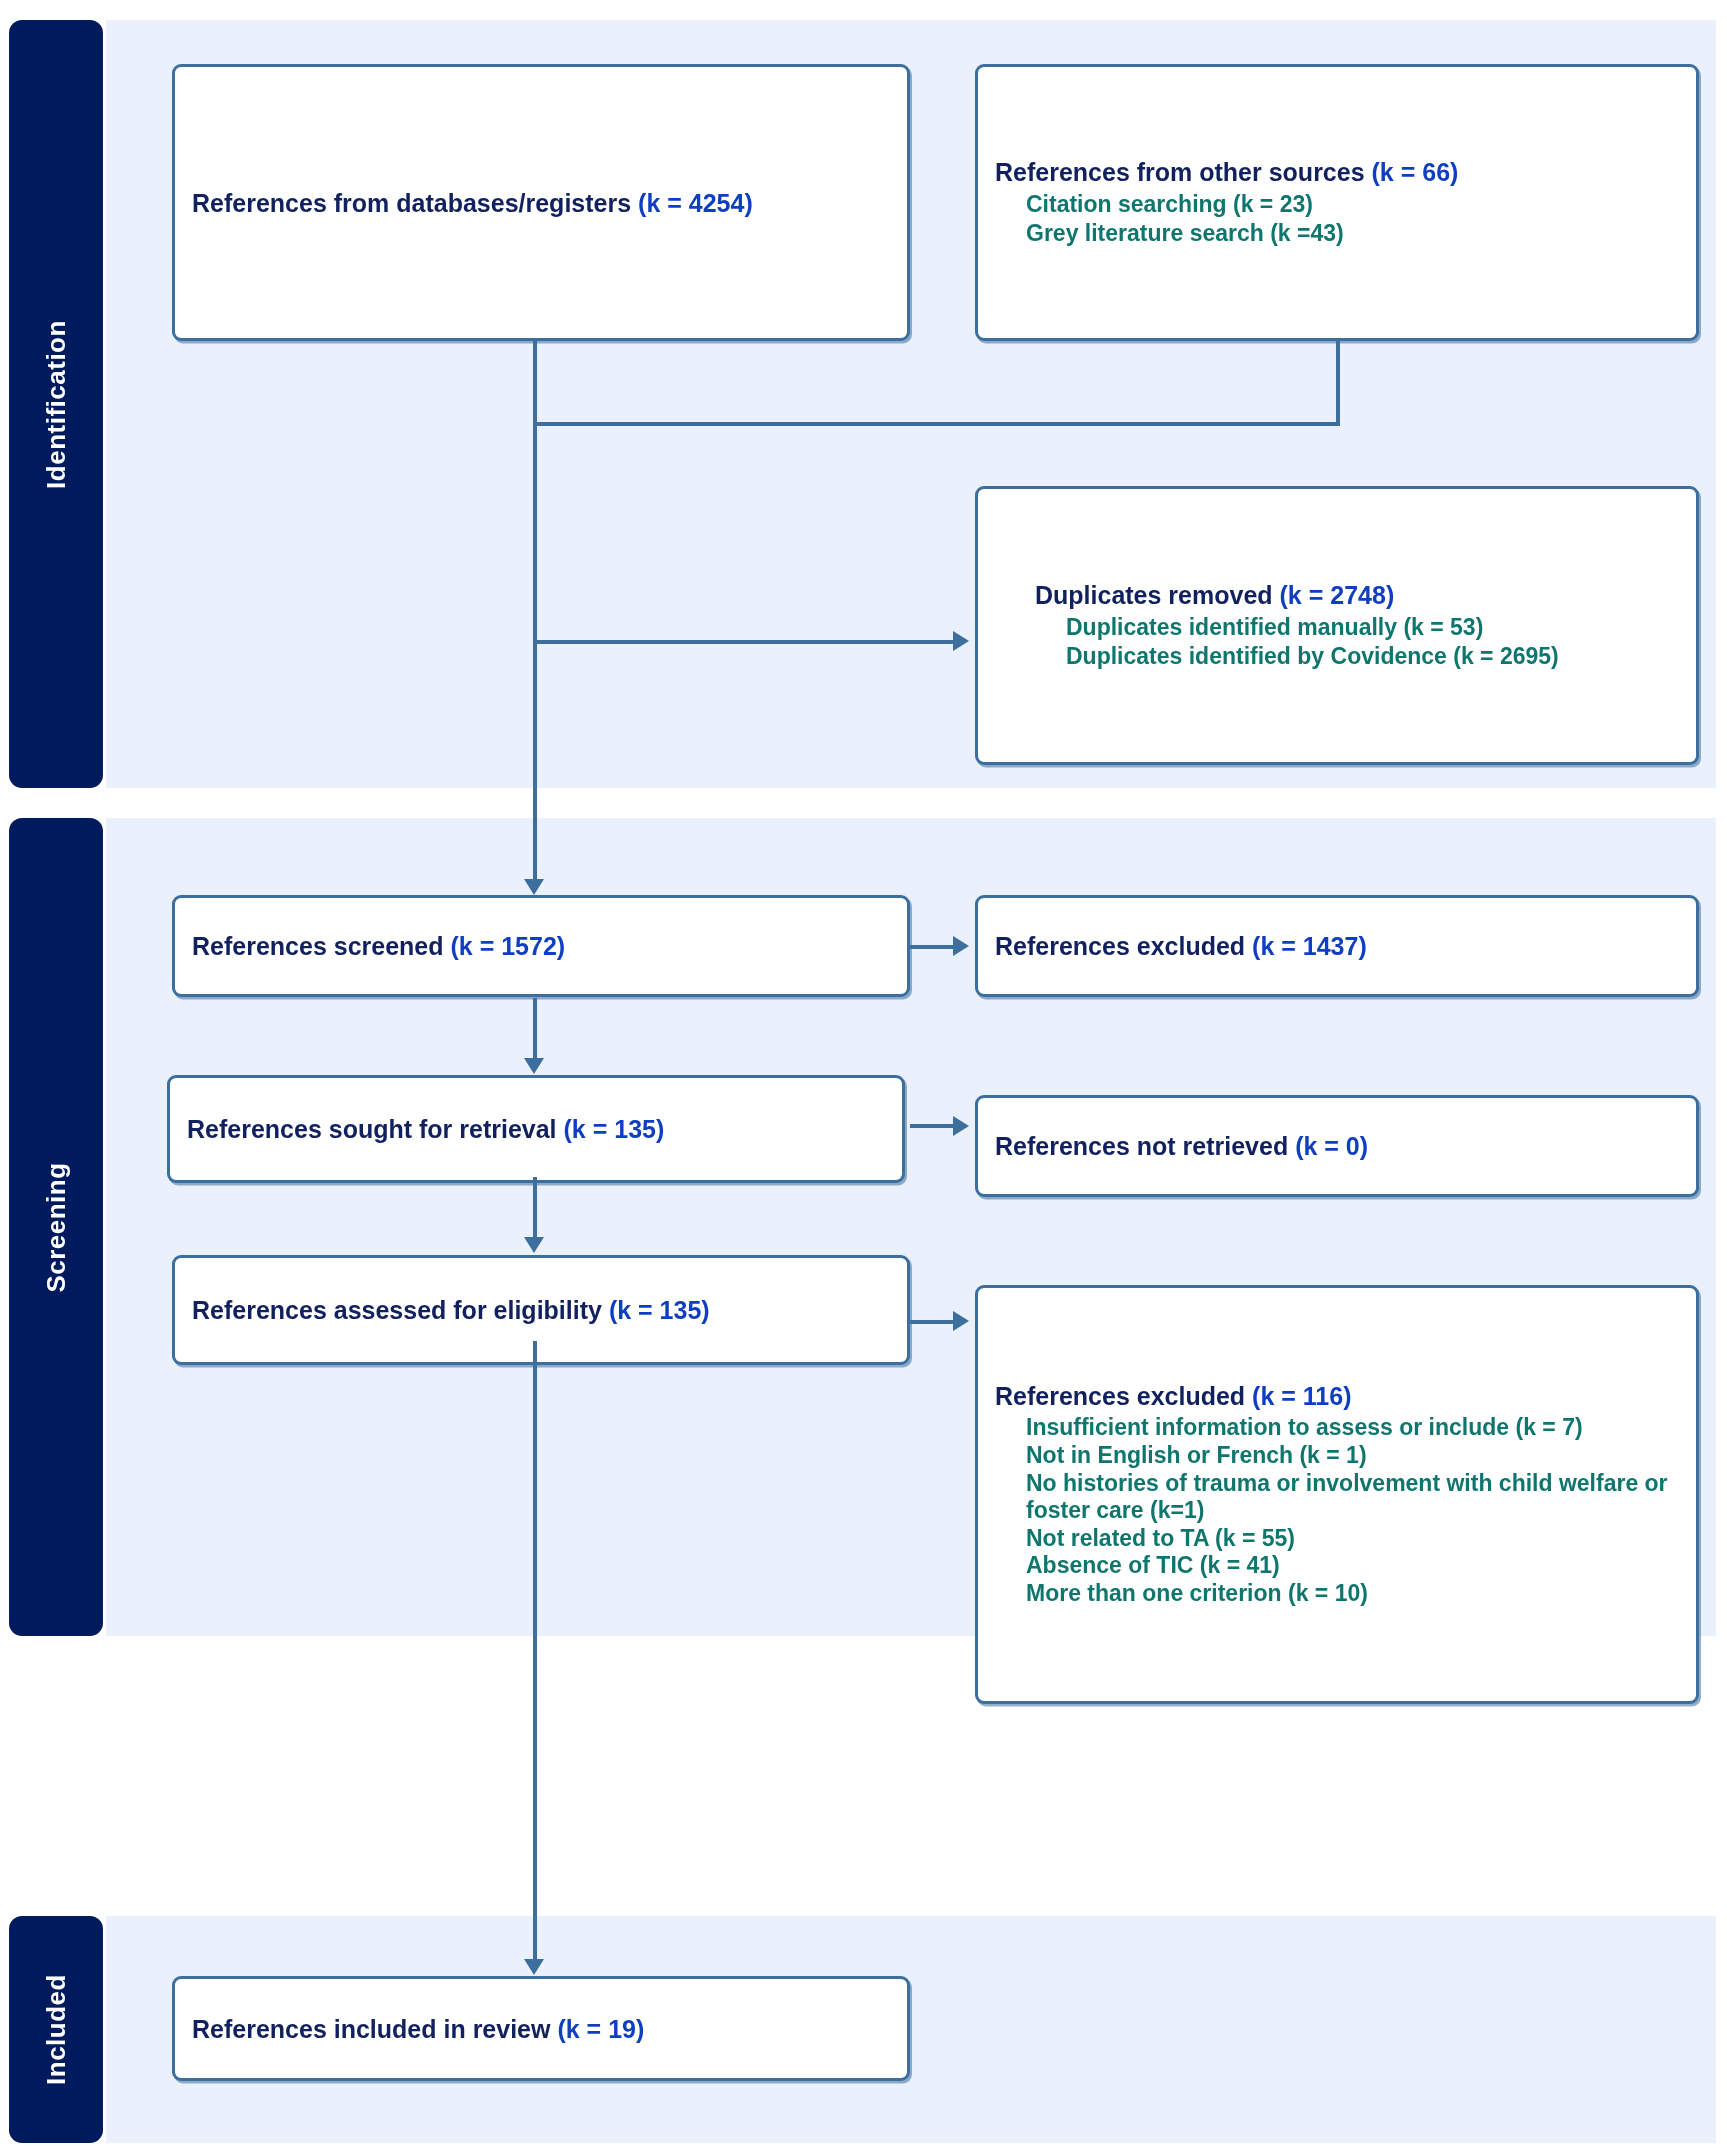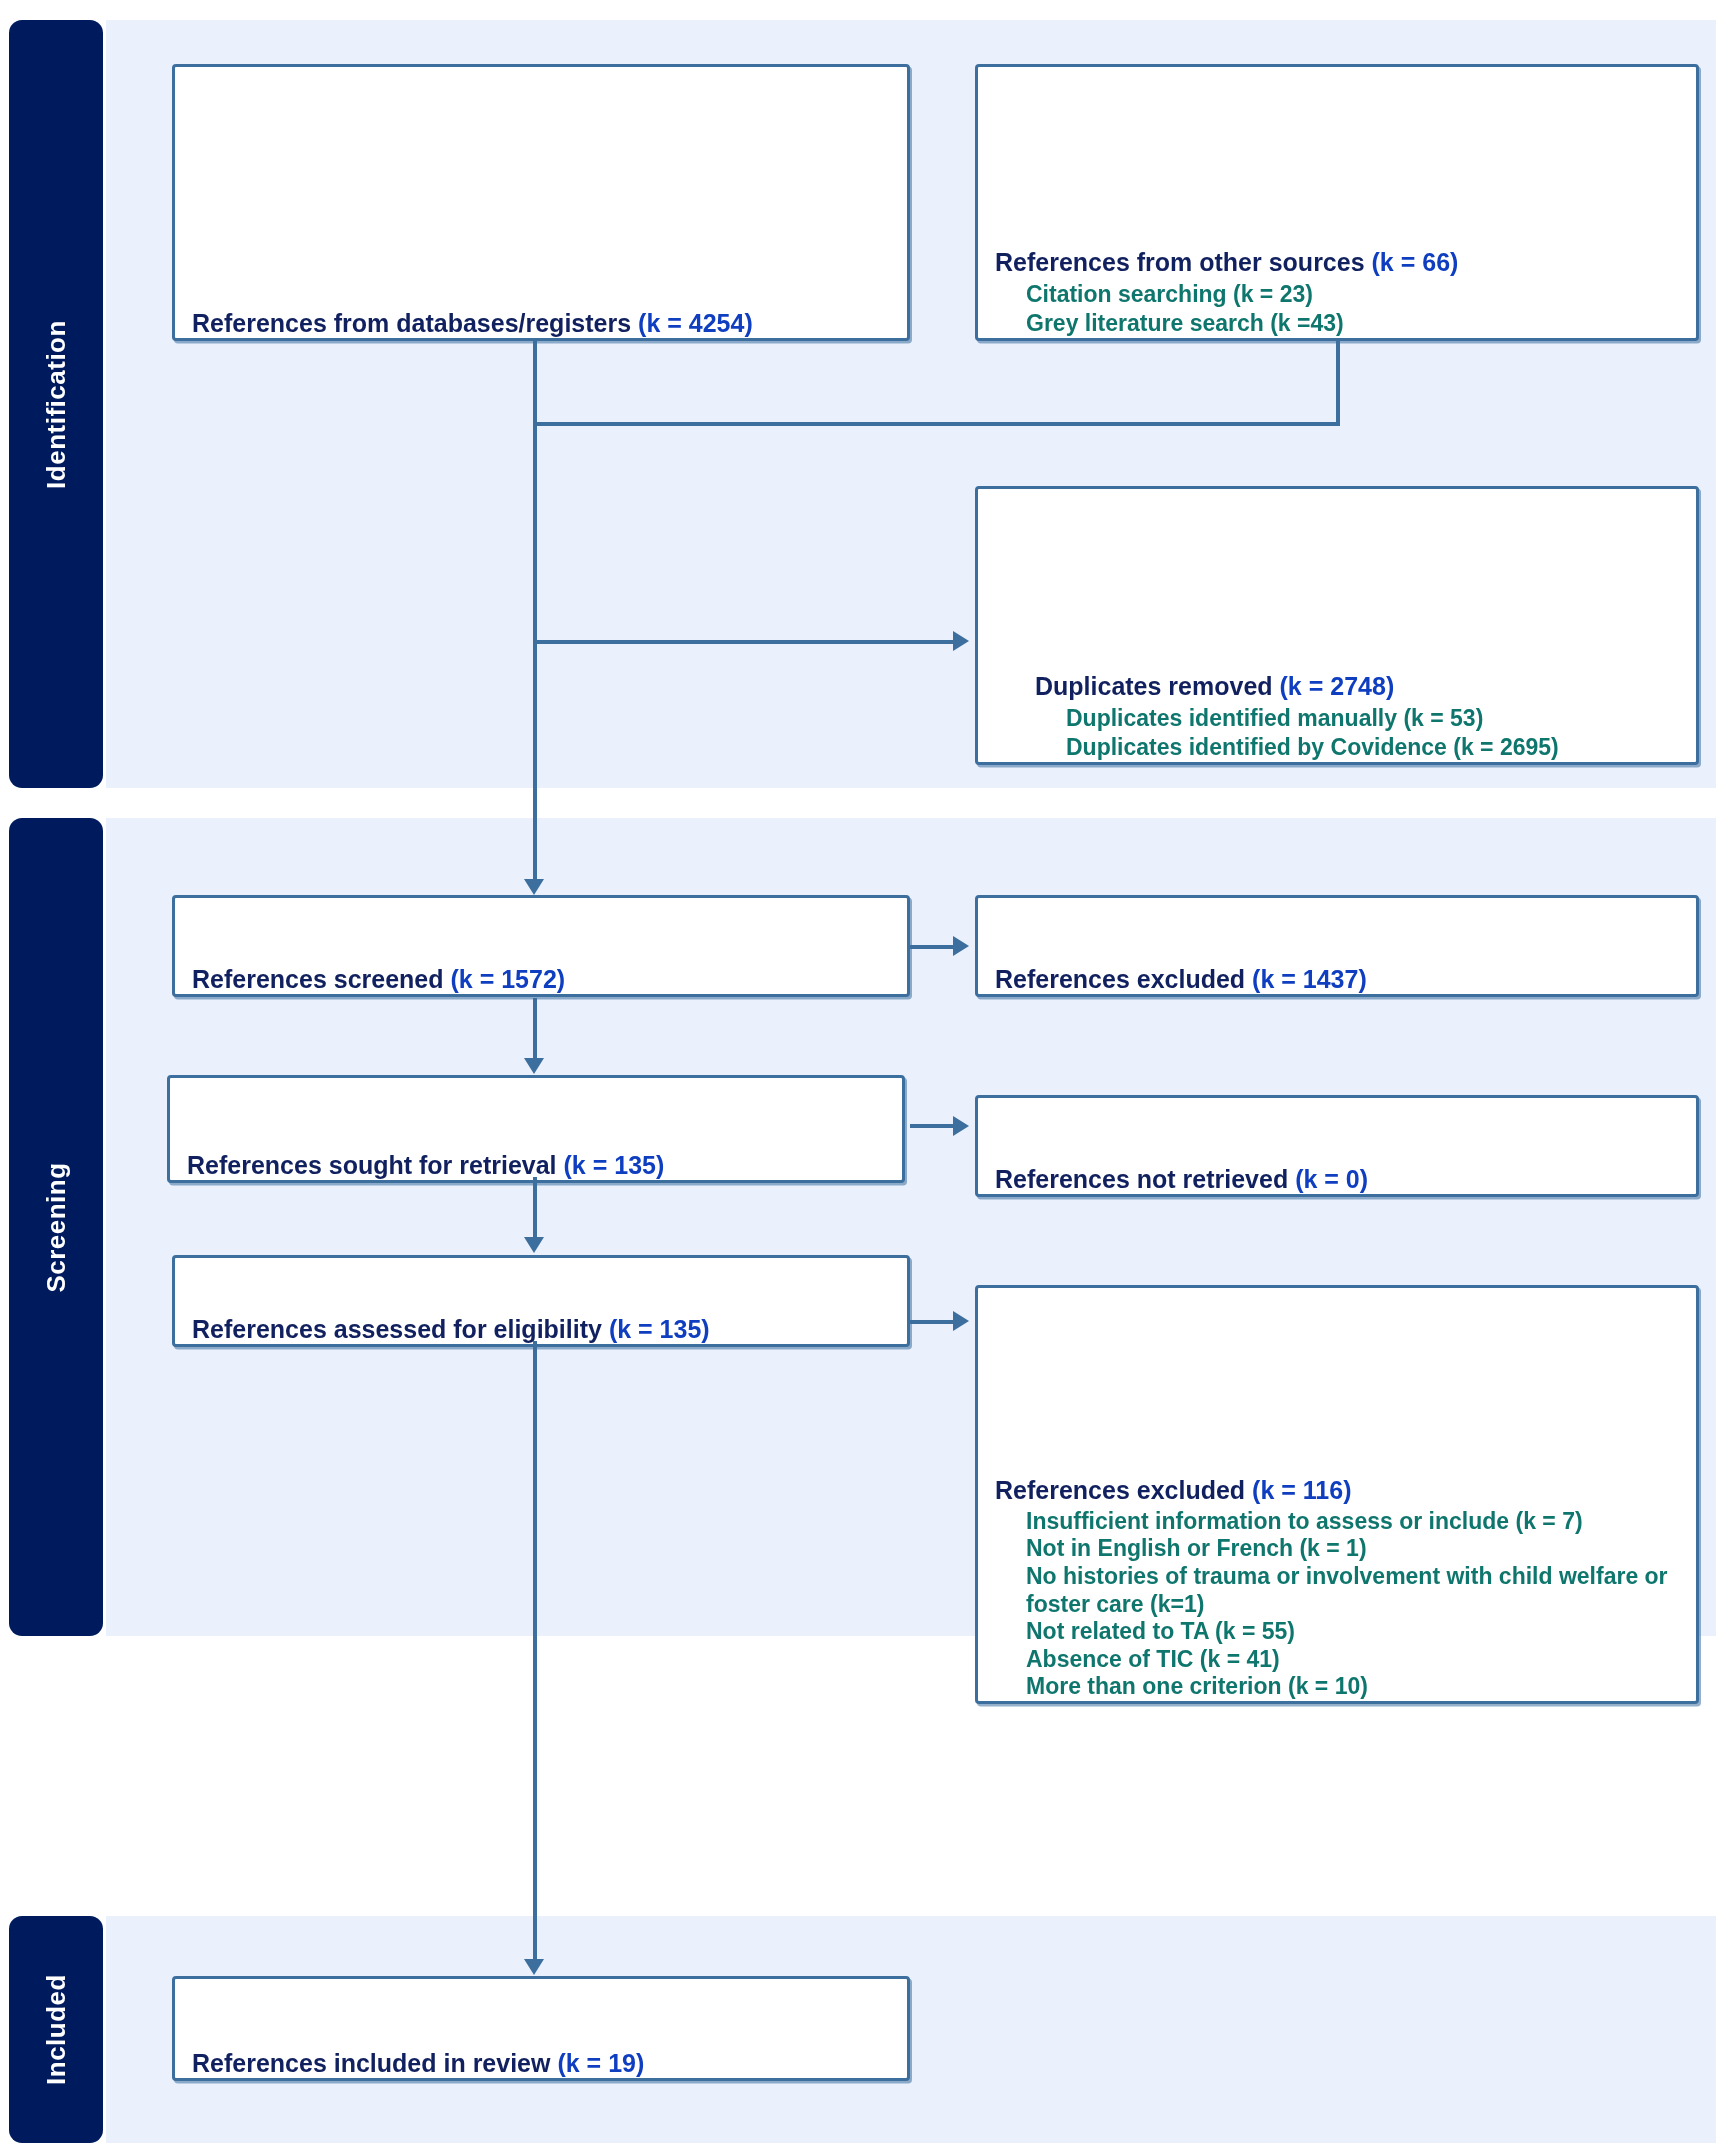--- a/index.html
+++ b/index.html
@@ -37,25 +37,25 @@
     white-space:nowrap;
     font-size:26px;
     font-weight:bold;
   }
 
   
   .pbox{
     position:absolute;
     background:#ffffff;
     border:3.5px solid #3c6e9e;
-    border-radius:4px;
+    border-radius:9px;
     box-sizing:border-box;
     box-shadow:2px 2.5px 0px rgba(60,110,158,.55);
     display:flex;
-    align-items:flex-end;
+    align-items:center;
   }
   .pbox .inner{
     width:100%;
     padding:0 17px;
     box-sizing:border-box;
   }
   .ptitle{
     color:#11205e;
     font-weight:bold;
     font-size:25px;
@@ -194,21 +194,21 @@
 
   <div class="pbox" style="left:975px; top:1075px; width:724px; height:102px;margin-top:20px;">
     <div class="inner">
       <div class="ptitle">
         <span>References not retrieved</span>
         <span class="kcount">(k = 0)</span>
       </div>
     </div>
   </div>
 
-  <div class="pbox" style="left:172px; top:1255px; width:738px; height:92px;">
+  <div class="pbox" style="left:172px; top:1255px; width:738px; height:110px;">
     <div class="inner">
       <div class="ptitle">
         <span>References assessed for eligibility</span>
         <span class="kcount">(k = 135)</span>
       </div>
     </div>
   </div>
 
   <div class="pbox" style="left:975px; top:1285px; width:724px; height:419px;">
     <div class="inner">

